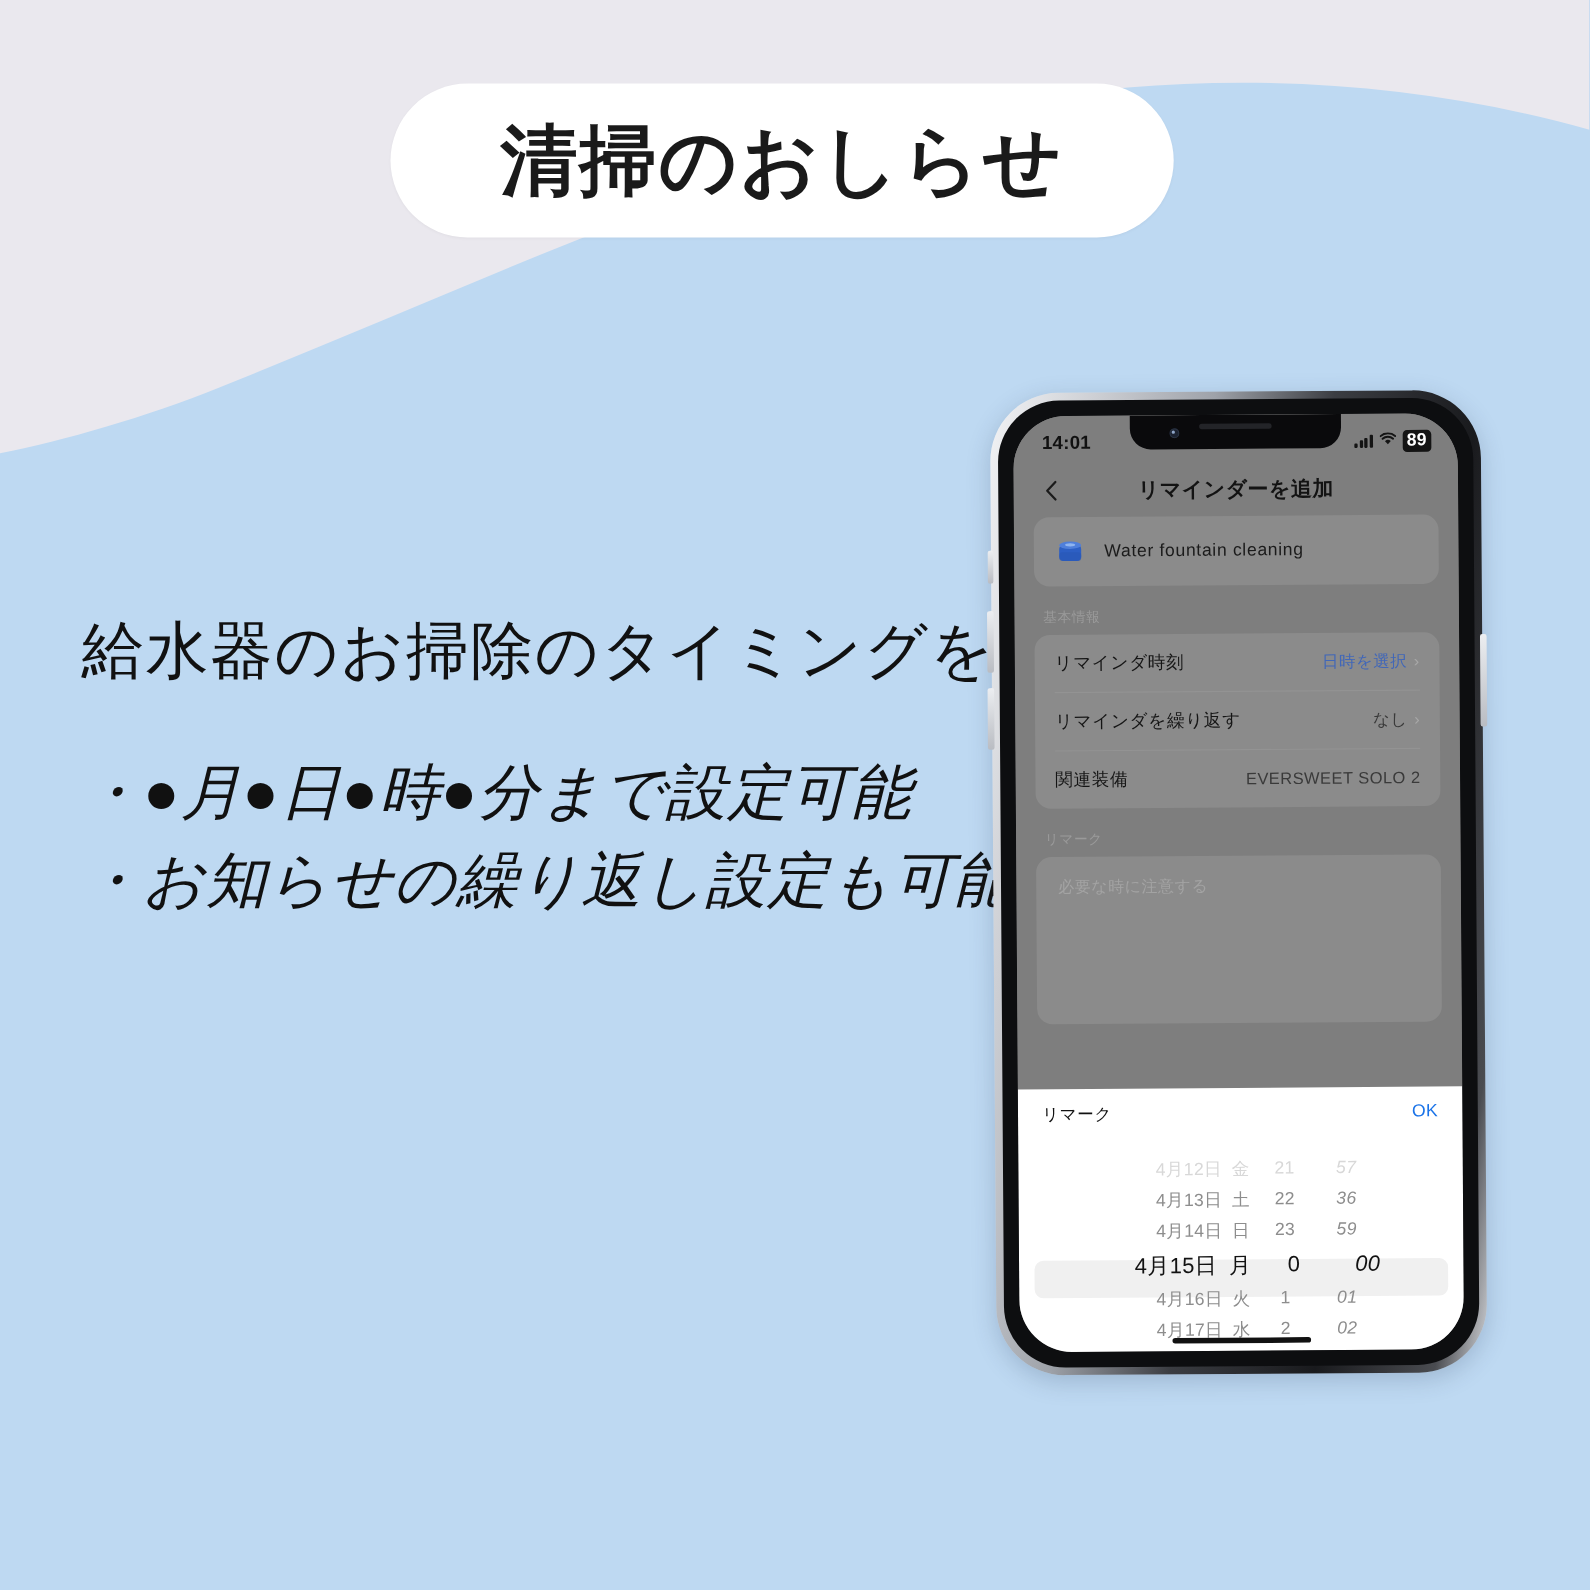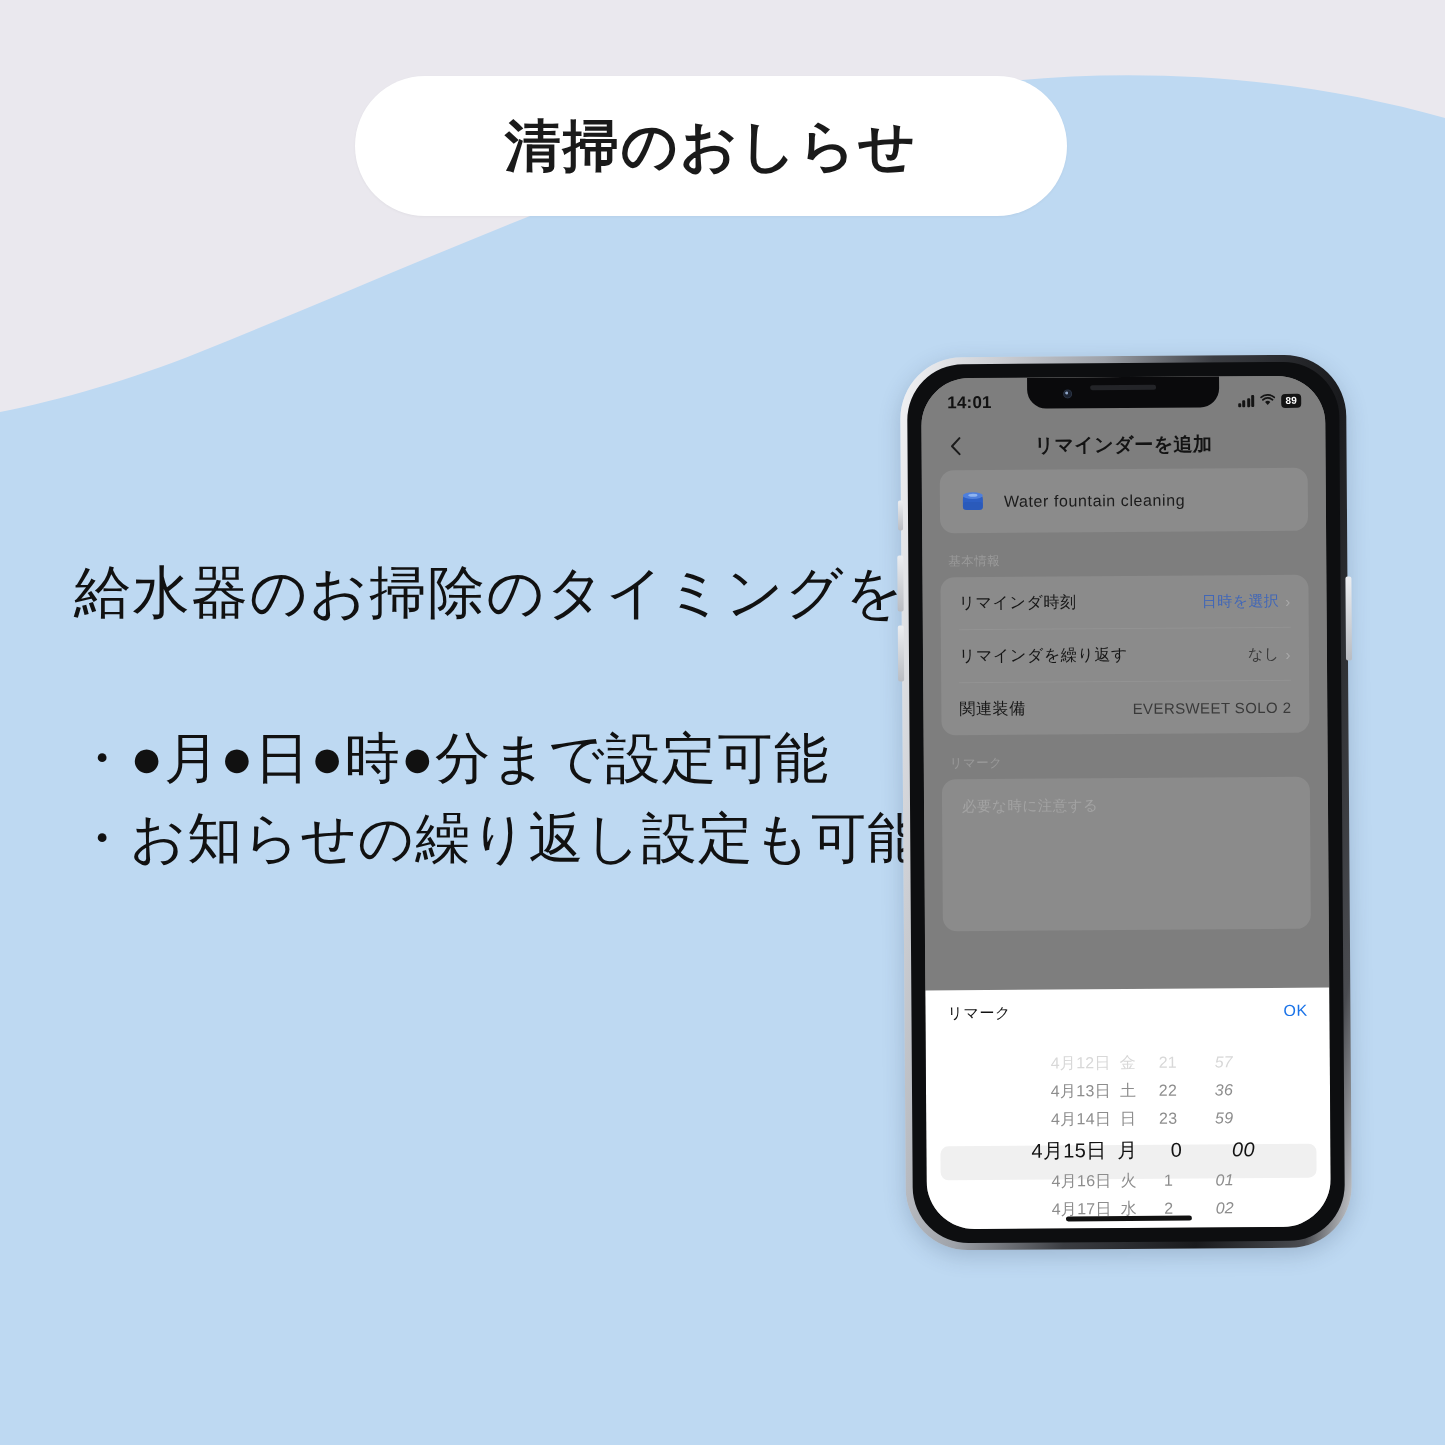--- a/index.html
+++ b/index.html
@@ -32,21 +32,21 @@
     width: 712px;
     height: 140px;
     background: #ffffff;
     border-radius: 70px;
     display: flex;
     align-items: center;
     justify-content: center;
     box-shadow: 0 1px 3px rgba(0,0,0,0.04);
   }
   #title-text {
-    font-size: 56px;
+    font-size: 70px;
     font-weight: 700;
     color: #1a1a1a;
     letter-spacing: 2px;
     line-height: 1;
     white-space: nowrap;
   }
 
   
   #copy {
     position: absolute;
@@ -57,21 +57,22 @@
   }
   .lead-line {
     font-size: 57px;
     font-weight: 500;
     letter-spacing: 1.5px;
     line-height: 1.42;
     text-align: center;
     white-space: nowrap;
   }
   #bullets {
-    margin-top: 86px;
+    margin-top: 48px;
+    font-style: italic;
   }
   .bullet-line {
     font-size: 55px;
     font-weight: 500;
     letter-spacing: 1px;
     line-height: 1.45;
     white-space: nowrap;
   }
   .bullet-line.indent {
     text-align: center;
@@ -201,21 +202,21 @@
   }
   .sig-bars { display: flex; align-items: flex-end; gap: 1.5px; height: 12px; }
   .sig-bars i { display: block; width: 3px; background: #141414; border-radius: 1px; }
   .sig-bars i:nth-child(1){ height: 4px; }
   .sig-bars i:nth-child(2){ height: 7px; }
   .sig-bars i:nth-child(3){ height: 9.5px; }
   .sig-bars i:nth-child(4){ height: 12px; }
   #batt {
     background: #141414;
     color: #ffffff;
-    font-size: 10px;
+    font-size: 16px;
     font-weight: 700;
     border-radius: 4px;
     padding: 2px 4px 2px 4px;
     line-height: 1;
     letter-spacing: 0.3px;
   }
 
   
   #nav-bar {
     position: absolute;

